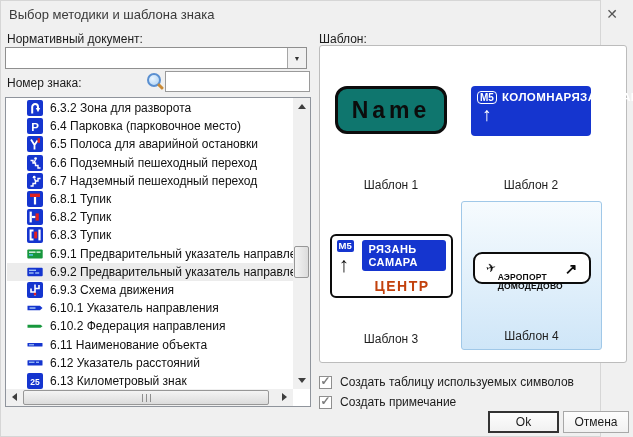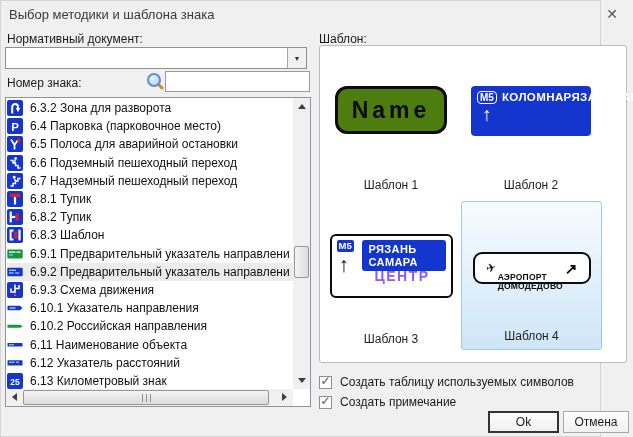--- a/index.html
+++ b/index.html
@@ -33,21 +33,21 @@
   .magnifier::after{content:"";position:absolute;width:7px;height:3px;background:#c98a36;left:8px;top:10px;
     transform:rotate(45deg);border-radius:1px;}
 
   .search-input{position:absolute;left:164px;top:70px;width:145px;height:21px;border:1px solid #9a9a9a;
     box-sizing:border-box;background:#fff;font-size:12px;padding:0 4px;outline:none;}
 
   
   .listbox{position:absolute;left:4px;top:96px;width:306px;height:310px;background:#fff;
     border:1px solid #8f949c;box-sizing:border-box;}
   .list-viewport{position:absolute;left:1px;top:1px;right:17px;bottom:17px;overflow:hidden;}
-  .lrow{display:flex;align-items:center;height:18.2px;white-space:nowrap;}
+  .lrow{display:flex;align-items:center;height:18.2px;padding-left:20px;white-space:nowrap;}
   .lrow.sel{background:#ececec;}
   .licon{width:16px;height:16px;flex:0 0 16px;margin-right:7px;}
   .ltxt{font-size:12px;color:#101010;}
 
   
   .vscroll{position:absolute;right:0;top:0;width:17px;bottom:17px;background:#f0f0f0;}
   .vthumb{position:absolute;left:1px;top:148px;width:15px;height:32px;
     background:linear-gradient(90deg,#f4f4f4,#dcdcdc);border:1px solid #979797;border-radius:2px;box-sizing:border-box;}
   .hscroll{position:absolute;left:0;bottom:0;right:17px;height:17px;background:#f0f0f0;}
   .hthumb{position:absolute;left:17px;top:1px;width:246px;height:15px;
@@ -66,21 +66,21 @@
     border:1px solid #bcbcbc;border-radius:3px;box-sizing:border-box;}
   .tcell{position:absolute;display:flex;flex-direction:column;align-items:center;box-sizing:border-box;}
   .cell1{left:4px;top:2px;width:134px;height:150px;}
   .cell2{left:138px;top:2px;width:146px;height:150px;}
   .cell3{left:4px;top:152px;width:134px;height:154px;}
   .cell4{left:141px;top:155px;width:141px;height:149px;border:1px solid #a0c8e8;border-radius:3px;
     background:linear-gradient(#f6fbfe,#cfe6f8);}
   .tlabel{margin-top:auto;margin-bottom:6px;font-size:12px;color:#1f1f1f;}
 
   
-  .sign1{margin-top:38px;width:112px;height:48px;background:#4d7c0f;border:3px solid #0c0c0c;border-radius:12px;
+  .sign1{margin-top:38px;width:112px;height:48px;background:#0f766e;border:3px solid #0c0c0c;border-radius:12px;
     display:flex;align-items:center;justify-content:center;box-sizing:border-box;}
   .sign1-text{font-size:23px;font-weight:bold;color:#0c0c0c;letter-spacing:4px;}
 
   
   .sign2{margin-top:38px;width:120px;height:50px;background:#1535cf;border-radius:4px;
     display:flex;padding:5px 6px;gap:5px;box-sizing:border-box;}
   .s2-left{display:flex;flex-direction:column;align-items:center;}
   .badge-outline{font-size:10px;font-weight:bold;color:#fff;border:1.5px solid #fff;border-radius:4px;
     padding:0 2px;line-height:11px;}
   .s2-arrow{color:#fff;font-size:19px;font-weight:bold;line-height:22px;}
@@ -89,21 +89,21 @@
 
   
   .sign3{margin-top:36px;width:123px;height:64px;background:#fff;border:2px solid #0c0c0c;border-radius:6px;
     position:relative;box-sizing:border-box;}
   .badge-blue{position:absolute;left:5px;top:4px;background:#1535cf;color:#fff;font-size:9.5px;font-weight:bold;
     border-radius:2px;padding:1px 2px;line-height:10px;}
   .s3-arrow{position:absolute;left:7px;top:17px;color:#0c0c0c;font-size:21px;font-weight:bold;}
   .s3-bluebox{position:absolute;left:30px;top:4px;width:84px;height:31px;background:#1535cf;border-radius:3px;
     display:flex;flex-direction:column;justify-content:center;padding-left:7px;box-sizing:border-box;}
   .s3-line{color:#fff;font-size:11px;font-weight:bold;line-height:13px;letter-spacing:0.4px;}
-  .s3-bottom{position:absolute;left:22px;right:0;bottom:12px;text-align:center;color:#8b5cf6;
+  .s3-bottom{position:absolute;left:22px;right:0;bottom:2px;text-align:center;color:#c2410c;
     font-size:14px;font-weight:bold;letter-spacing:1.5px;}
 
   
   .sign4{margin-top:50px;width:118px;height:32px;background:#fff;border:2px solid #0c0c0c;border-radius:9px;
     display:flex;align-items:center;justify-content:center;gap:2px;box-sizing:border-box;}
   .s4-plane{font-size:12px;color:#0c0c0c;transform:rotate(-12deg);}
   .s4-lines{display:flex;flex-direction:column;margin-top:28px;}
   .s4-line{font-size:8.5px;font-weight:bold;color:#0c0c0c;line-height:9.5px;letter-spacing:0.2px;}
   .s4-arrow{font-size:15px;font-weight:bold;color:#0c0c0c;line-height:15px;}
 
@@ -208,21 +208,21 @@
         <span class="ltxt">6.8.2 Тупик</span>
       </div>
 
       <div class="lrow">
         <svg class="licon" viewBox="0 0 16 16">
             <rect width="16" height="16" rx="2" fill="#1535cf"></rect>
             <path d="M6.5 3.6 H3.6 V12.4 H6.5" stroke="#fff" stroke-width="2" fill="none"></path>
             <rect x="7.2" y="4.6" width="3" height="6.8" fill="#e02020"></rect>
             <rect x="11.4" y="2.6" width="2.2" height="10.8" fill="#fff"></rect>
           </svg>
-        <span class="ltxt">6.8.3 Шаблон</span>
+        <span class="ltxt">6.8.3 Тупик</span>
       </div>
 
       <div class="lrow">
         <svg class="licon" viewBox="0 0 16 16">
             <rect x="0.3" y="3.6" width="15.4" height="8.8" rx="1" fill="#17973c"></rect>
             <rect x="2" y="5.4" width="6.5" height="1.5" fill="#d9f0e0"></rect>
             <rect x="2" y="8.2" width="4" height="1.5" fill="#58c2f0"></rect>
             <rect x="9.5" y="5.4" width="4" height="1.5" fill="#d9f0e0"></rect>
           </svg>
         <span class="ltxt">6.9.1 Предварительный указатель направлени</span>
@@ -252,21 +252,21 @@
             <polygon points="0.5,5.8 13,5.8 15.5,8 13,10.2 0.5,10.2" fill="#1535cf"></polygon>
             <rect x="2.5" y="7.3" width="6" height="1.5" fill="#9fc0f5"></rect>
           </svg>
         <span class="ltxt">6.10.1 Указатель направления</span>
       </div>
 
       <div class="lrow">
         <svg class="licon" viewBox="0 0 16 16">
             <polygon points="0.5,6.8 13.5,6.8 15.5,8.3 13.5,9.8 0.5,9.8" fill="#17973c"></polygon>
           </svg>
-        <span class="ltxt">6.10.2 Российская направления</span>
+        <span class="ltxt">6.10.2 Федерация направления</span>
       </div>
 
       <div class="lrow">
         <svg class="licon" viewBox="0 0 16 16">
             <rect x="0.5" y="6" width="15" height="3.6" rx="0.5" fill="#1535cf"></rect>
             <rect x="2" y="7.2" width="5" height="1.2" fill="#9fc0f5"></rect>
           </svg>
         <span class="ltxt">6.11 Наименование объекта</span>
       </div>
 

